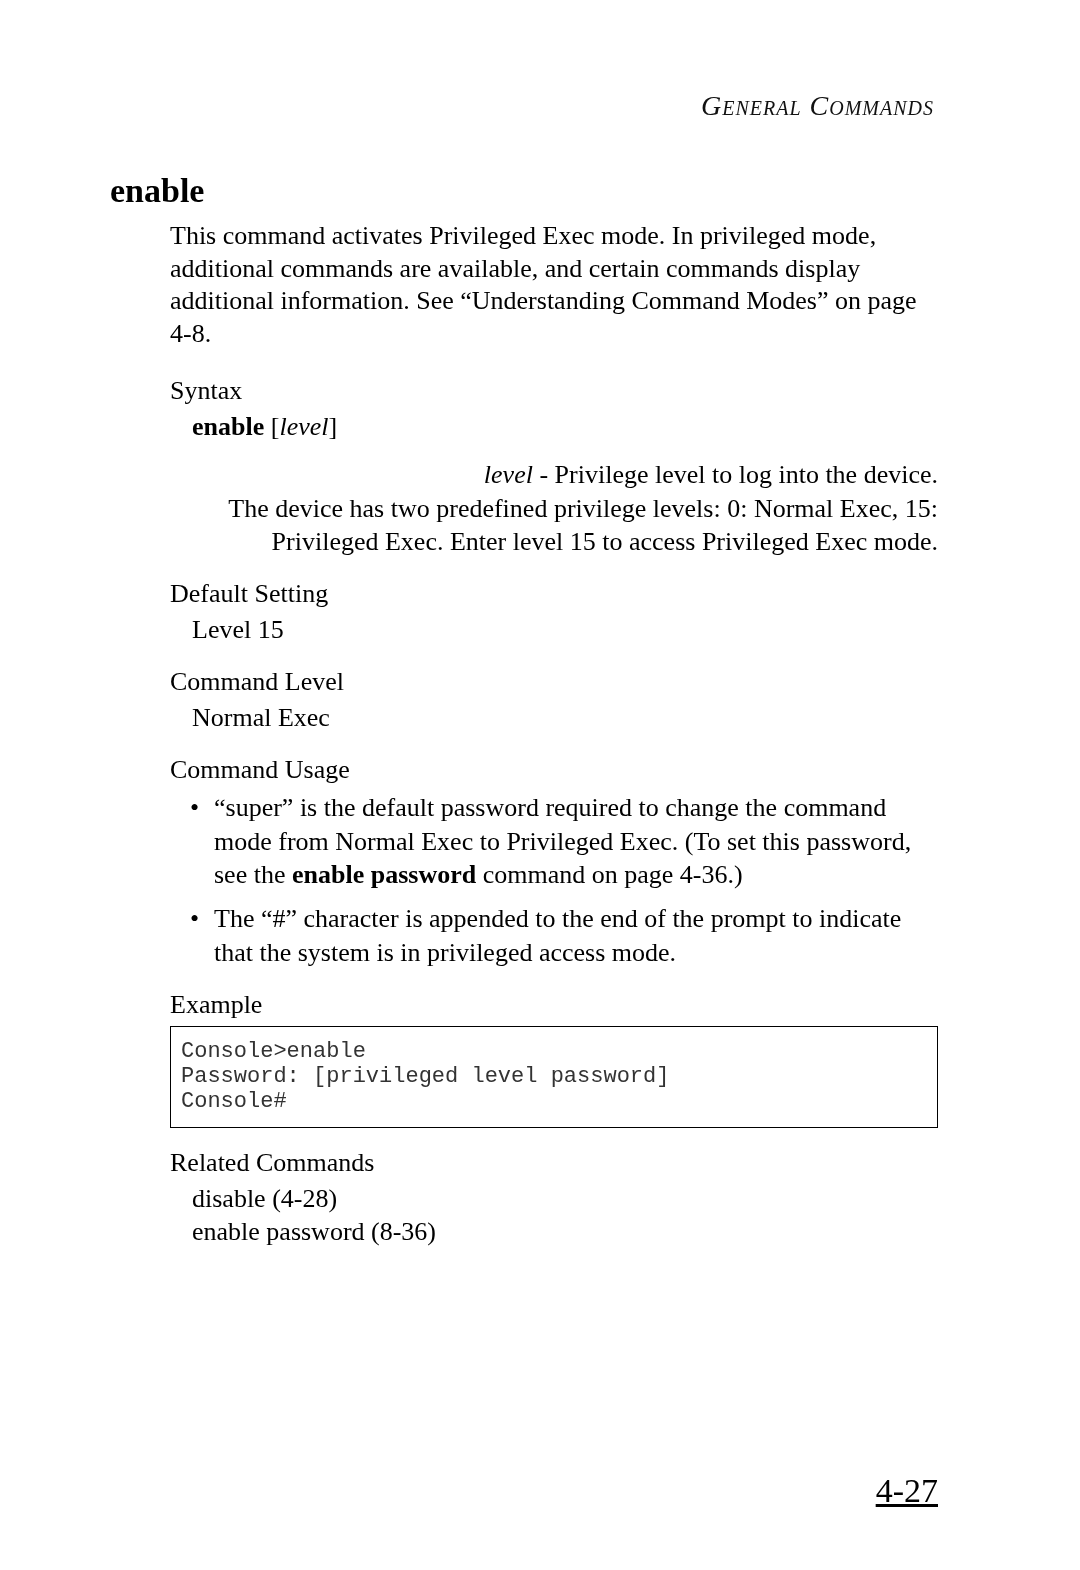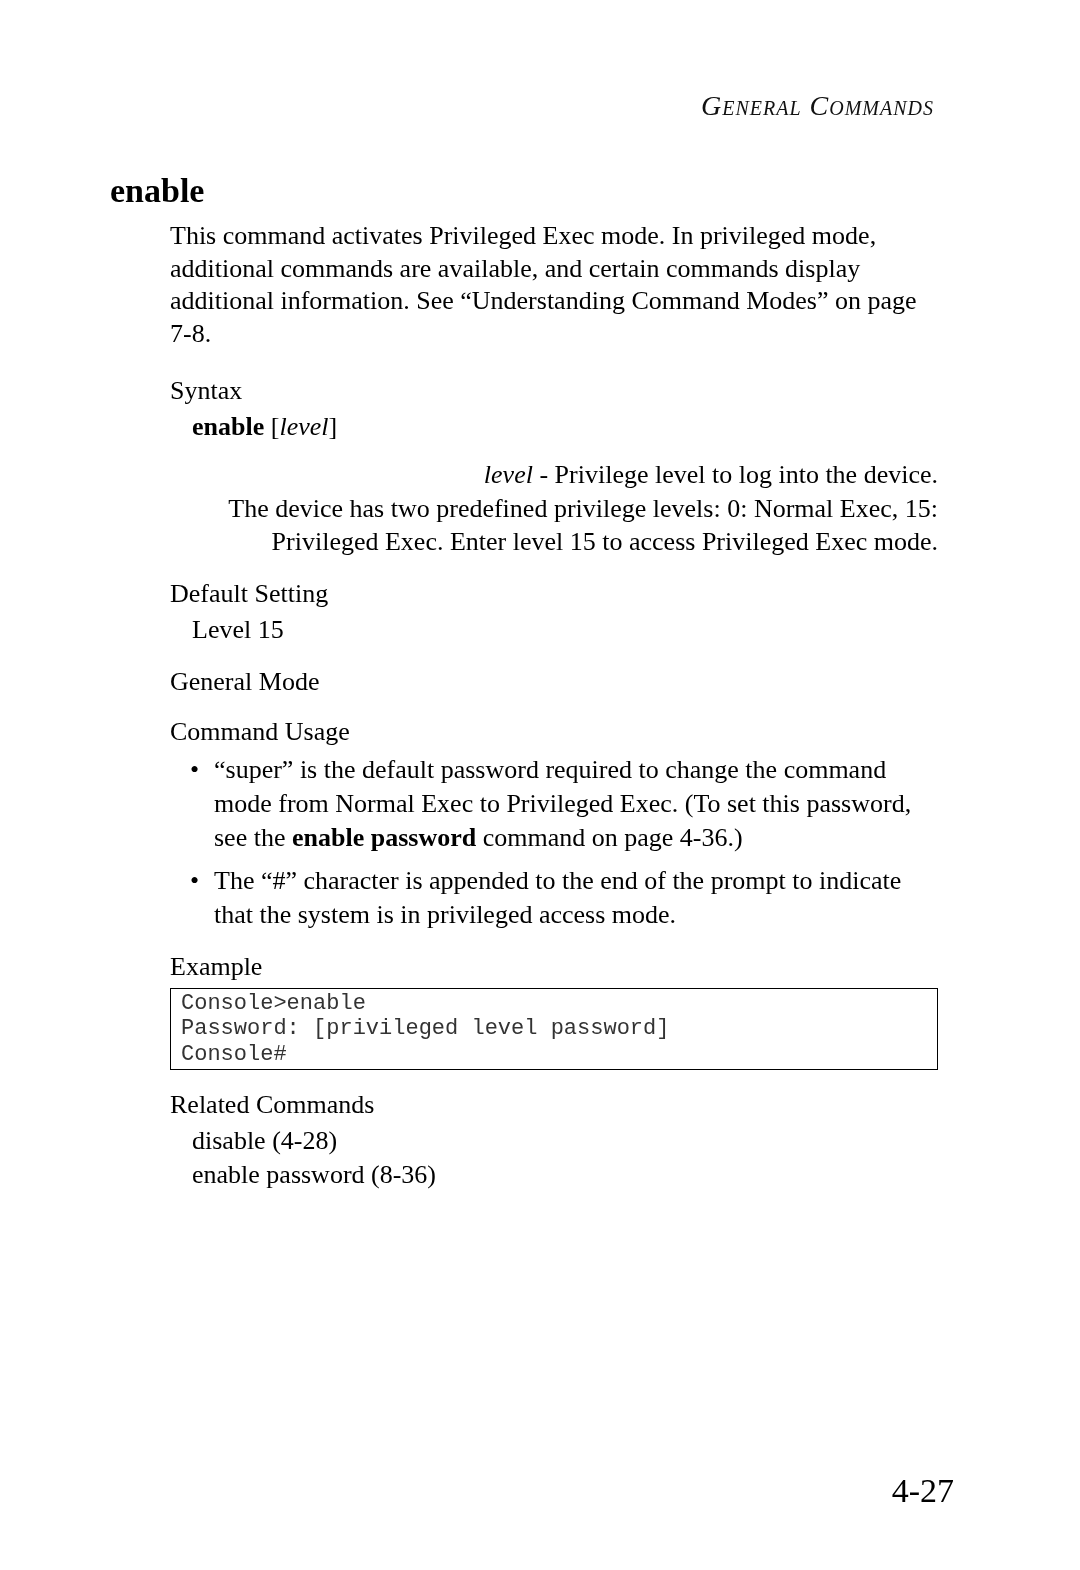--- a/index.html
+++ b/index.html
@@ -68,62 +68,64 @@
     font-size: 26px;
     line-height: 1.3;
   }
   ul.usage li {
     margin-bottom: 10px;
     padding-left: 2px;
   }
   ul.usage li::marker { content: "•  "; }
   .code-box {
     border: 1px solid #000;
-    padding: 2px 10px;
+    padding: 12px 10px;
     font-family: "Courier New", Courier, monospace;
     font-size: 22px;
     white-space: pre;
     line-height: 1.15;
     margin: 6px 0 14px 0;
     color: #333;
   }
   .page-number {
     position: absolute;
     bottom: 60px;
-    right: 94px;
+    right: 110px;
     font-size: 34px;
     font-family: Garamond, Georgia, serif;
+    text-decoration: underline;
   }
 </style>
 </head>
 <body>
 
 <div class="page">
 
   <div class="header-label">General Commands</div>
 
   <div class="cmd-title">enable</div>
 
   <div class="body-indent">
 
-    <div class="desc">This command activates Privileged Exec mode. In privileged mode, additional commands are available, and certain commands display additional information. See “Understanding Command Modes” on page 7-8.</div>
+    <div class="desc">This command activates Privileged Exec mode. In privileged mode, additional commands are available, and certain commands display additional information. See “Understanding Command Modes” on page 4-8.</div>
 
     <div class="section-head">Syntax</div>
     <div class="sub-indent">
       <span class="bold">enable</span><span> [</span><span class="italic">level</span><span>]</span>
     </div>
     <div class="sub-sub-indent" style="margin-top:14px;text-align:right;">
       <span class="italic">level</span><span> - </span><span>Privilege level to log into the device.</span><br>
       <span>The device has two predefined privilege levels: 0: Normal Exec, 15: Privileged Exec. Enter level 15 to access Privileged Exec mode.</span>
     </div>
 
     <div class="section-head">Default Setting</div>
     <div class="sub-indent">Level 15</div>
 
-    <div class="section-head">General Mode</div>
+    <div class="section-head">Command Level</div>
+    <div class="sub-indent">Normal Exec</div>
 
     <div class="section-head">Command Usage</div>
     <ul class="usage">
       <li>
         <span>“super” is the default password required to change the command mode from Normal Exec to Privileged Exec. (To set this password, see the </span><span class="bold">enable password</span><span> command on page 4-36.)</span>
       </li>
       <li>
         <span>The “#” character is appended to the end of the prompt to indicate that the system is in privileged access mode.</span>
       </li>
     </ul>

